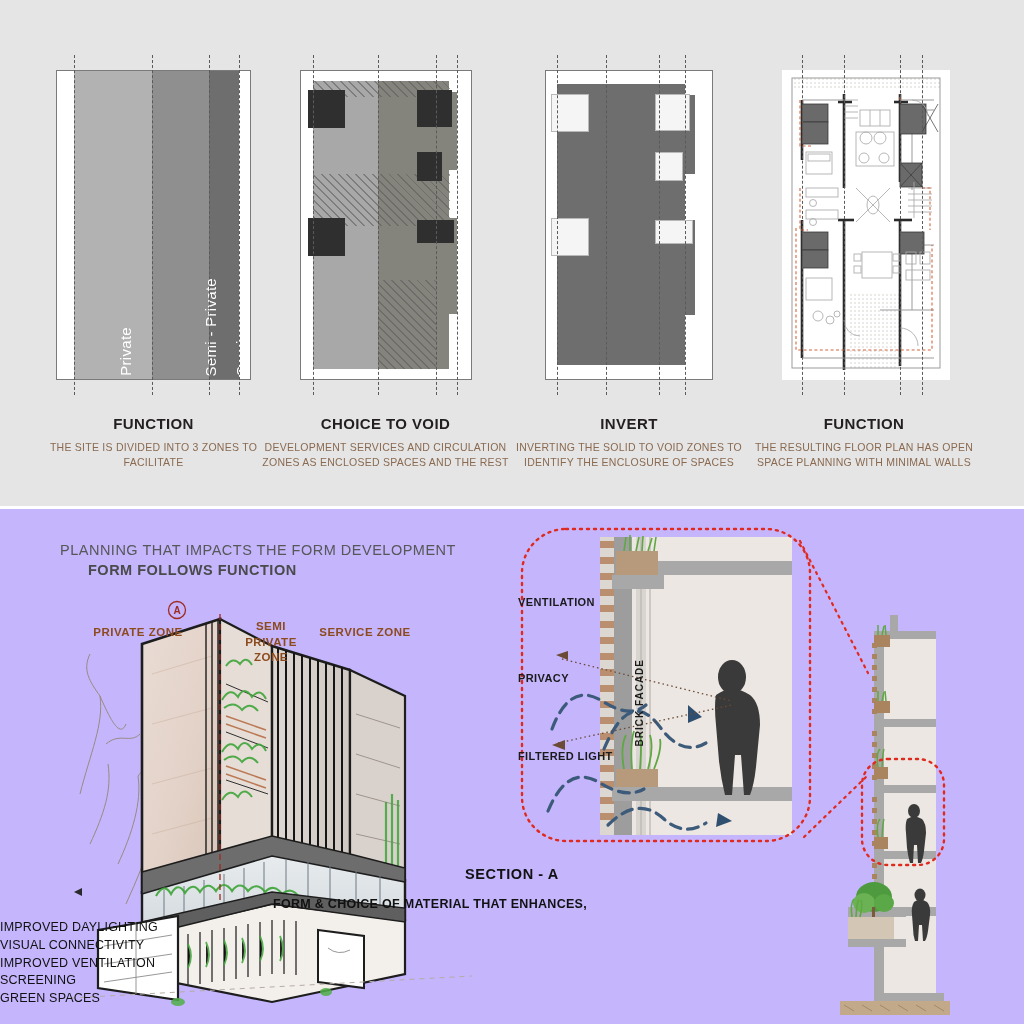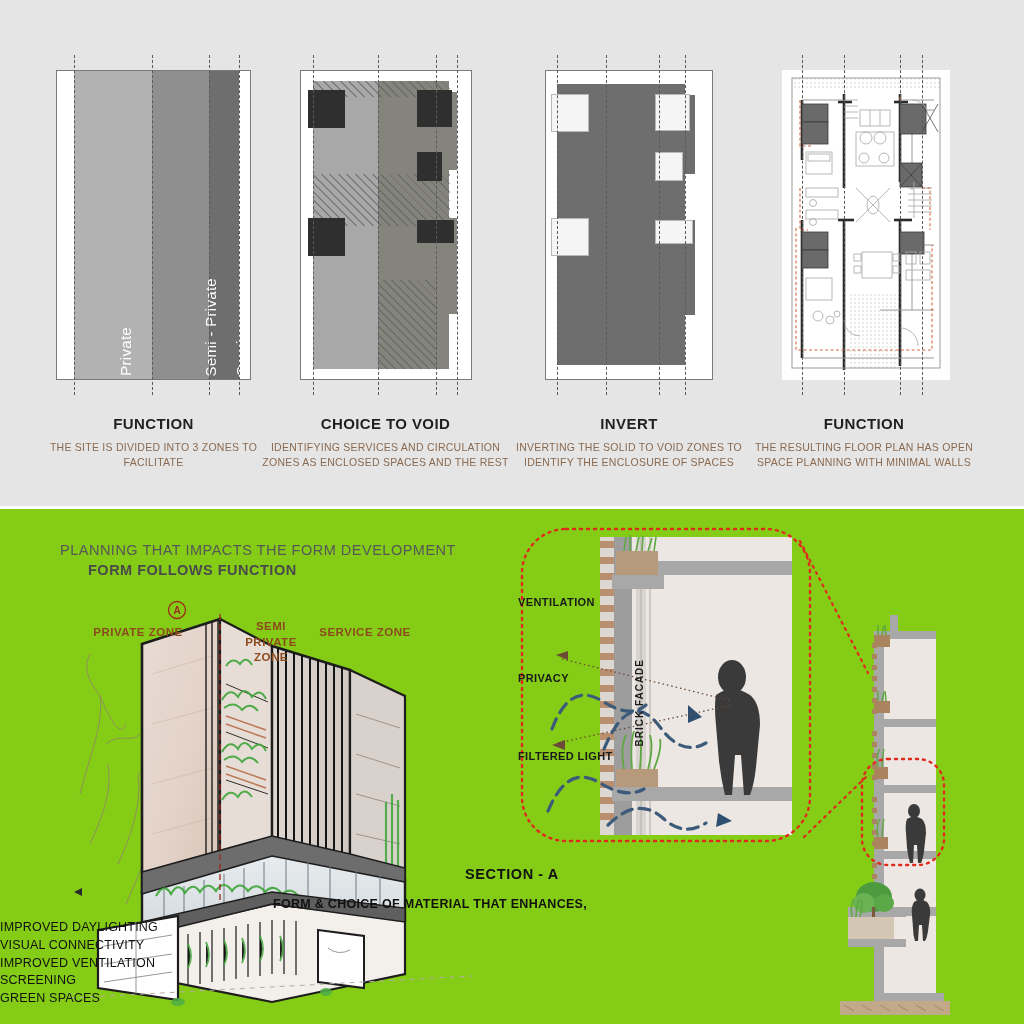--- a/index.html
+++ b/index.html
@@ -49,21 +49,21 @@
 
   
   .hatch-l{
     background-image:repeating-linear-gradient(45deg,
       rgba(90,90,90,.55) 0 1.2px, rgba(255,255,255,0) 1.2px 6px);
   }
 
   
   .panel-bot{
     position:absolute;left:0;top:506px;width:1024px;height:518px;
-    background:#84cc16;border-top:3px solid #ffffff;box-sizing:border-box;
+    background:#c4b5fd;border-top:3px solid #ffffff;box-sizing:border-box;
   }
   .sub-h1{
     position:absolute;left:60px;top:33px;
     font-size:14.5px;color:#575757;letter-spacing:.5px;
   }
   .sub-h2{
     position:absolute;left:88px;top:53px;
     font-size:14.5px;font-weight:bold;color:#4a4a4a;letter-spacing:.5px;
   }
   .zone-tag{
@@ -148,21 +148,21 @@
         <div class="zone" style="left:117px;top:150px;width:37px;height:23px;background:#2f2f2f;"></div>
 
         <div class="gridline" style="left:13px;top:-15px;height:340px;"></div>
         <div class="gridline" style="left:78px;top:-15px;height:340px;"></div>
         <div class="gridline" style="left:136px;top:-15px;height:340px;"></div>
         <div class="gridline" style="left:157px;top:-15px;height:340px;"></div>
       </div>
       <div class="cap-wrap" style="left:-52px;top:345px;width:275px;">
         <div class="cap-title">CHOICE TO VOID</div>
         <div class="cap-body">
-          <div>IDENTIFYING SERVICES AND CIRCULATION</div>
+          <div>DEVELOPMENT SERVICES AND CIRCULATION</div>
           <div>ZONES AS ENCLOSED SPACES AND THE REST</div>
         </div>
       </div>
     </div>
 
     <div class="dia-col" style="left:545px;width:168px;">
       <div class="dia-box" style="width:168px;height:310px;">
         <div class="dia-frame"></div>
         <div class="zone" style="left:12px;top:14px;width:128px;height:281px;background:#6e6e6e;"></div>
         <div class="zone" style="left:127px;top:25px;width:23px;height:79px;background:#6e6e6e;"></div>

